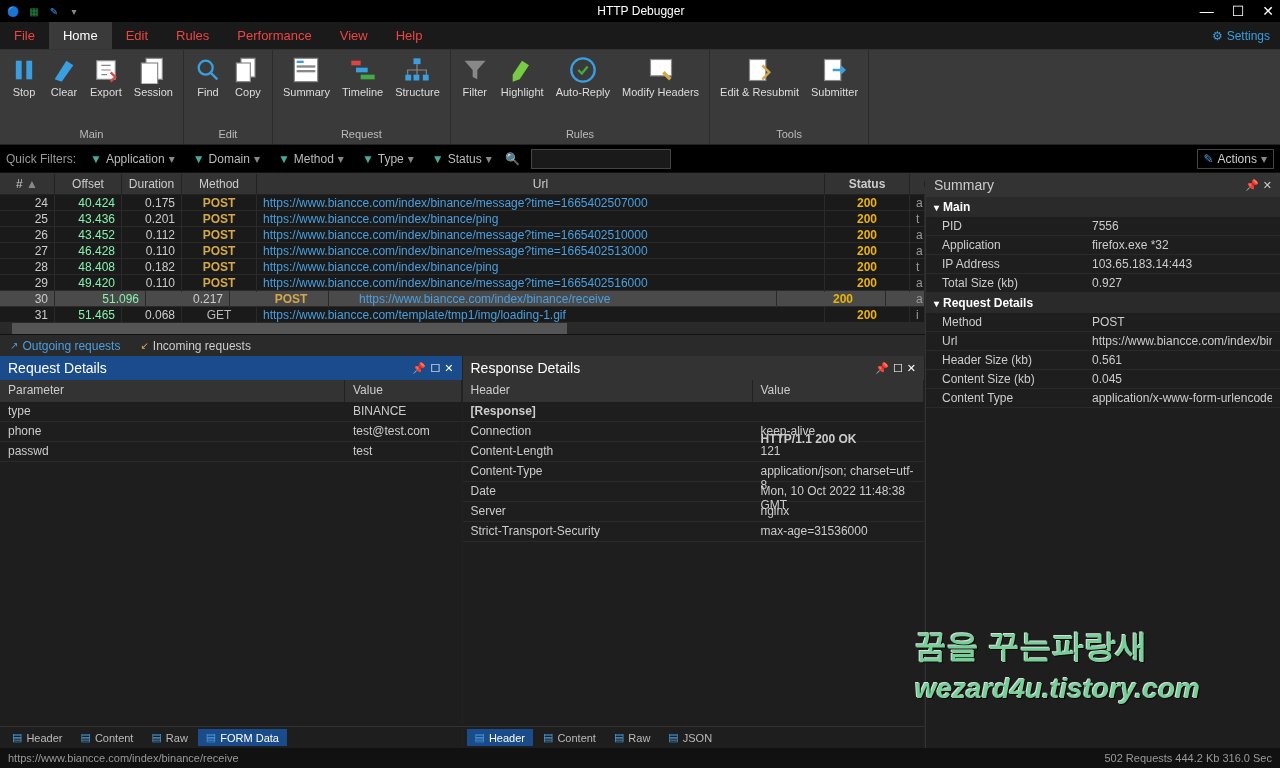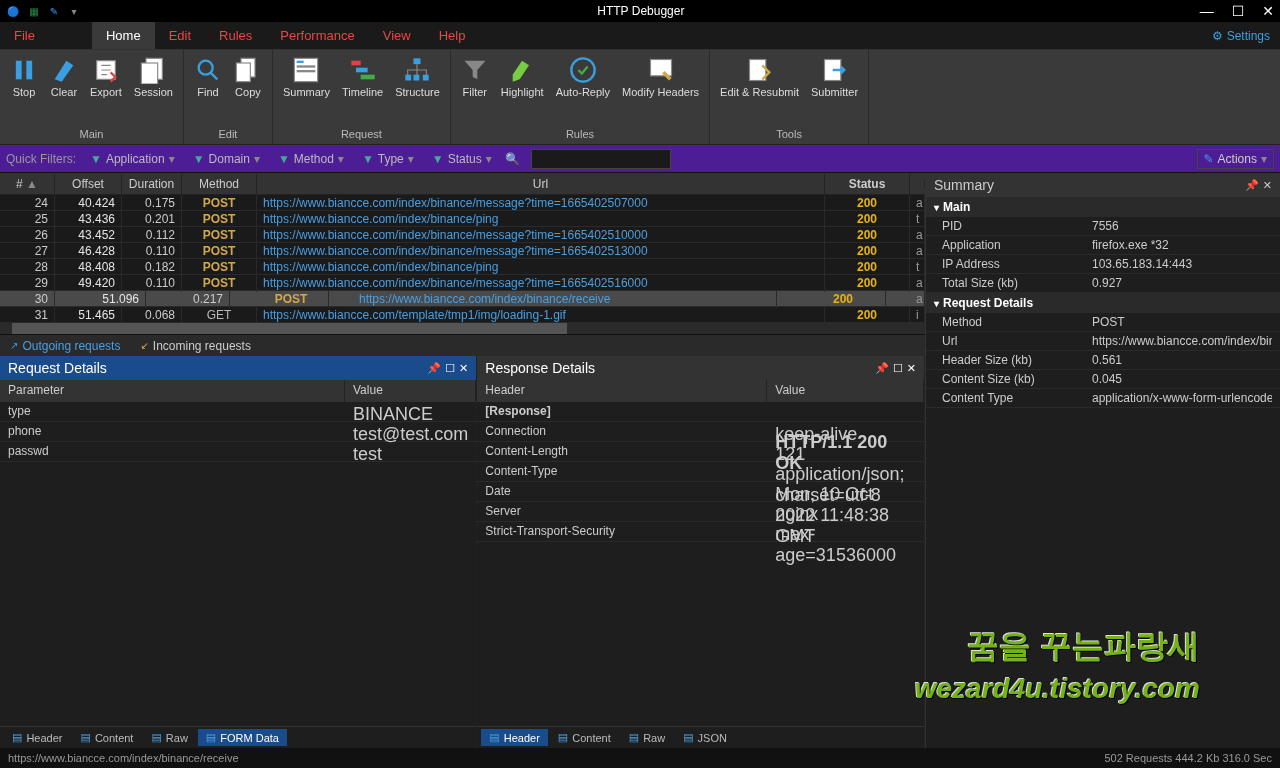--- a/index.html
+++ b/index.html
@@ -7,53 +7,53 @@
 
 .titlebar { background: #000; height: 22px; display: flex; align-items: center; padding: 0 6px; color: #fff; }
 .titlebar .qat { display: flex; gap: 4px; align-items: center; }
 .titlebar .qat .q-icon { width: 16px; height: 16px; display: flex; align-items: center; justify-content: center; font-size: 10px; }
 .titlebar .title { flex: 1; text-align: center; font-size: 12px; }
 .titlebar .win-controls { display: flex; gap: 18px; font-size: 14px; }
 .titlebar .win-controls span { cursor: pointer; }
 
 .menubar { background: #1a1a1a; height: 28px; display: flex; align-items: center; border-bottom: 1px solid #333; }
 .menubar .menu-item { padding: 6px 14px; color: #ef4444; cursor: pointer; font-size: 13px; }
-.menubar .menu-item.active { background: #3a3a3a; color: #fff; margin-left: 43px; }
+.menubar .menu-item.active { background: #3a3a3a; color: #fff; }
 .menubar .spacer { flex: 1; }
 .menubar .settings { padding-right: 10px; color: #3a9fe0; font-size: 12px; display: flex; align-items: center; gap: 4px; }
 
 .ribbon { background: #3a3a3a; height: 95px; display: flex; border-bottom: 1px solid #222; }
 .ribbon-group { border-right: 1px solid #2a2a2a; padding: 2px 4px; display: flex; flex-direction: column; }
 .ribbon-group .buttons { display: flex; flex: 1; }
 .ribbon-group .group-label { text-align: center; font-size: 11px; color: #bbb; padding-bottom: 2px; }
 .ribbon-btn { display: flex; flex-direction: column; align-items: center; padding: 4px 6px; cursor: pointer; min-width: 38px; }
 .ribbon-btn .r-icon { width: 28px; height: 28px; margin-bottom: 2px; display: flex; align-items: center; justify-content: center; }
 .ribbon-btn .r-label { font-size: 11px; color: #ddd; text-align: center; line-height: 1.1; }
 .r-icon svg { width: 28px; height: 28px; }
 
-.filters { background: #4c1d95; height: 28px; display: flex; align-items: center; gap: 10px; padding: 0 6px; border-bottom: 1px solid #111; }
+.filters { background: #000000; height: 28px; display: flex; align-items: center; gap: 10px; padding: 0 6px; border-bottom: 1px solid #111; }
 .filters .label { color: #999; font-size: 12px; }
 .filters .filter-dd { display: flex; align-items: center; gap: 4px; color: #bbb; font-size: 12px; padding: 2px 4px; cursor: pointer; }
 .filters .filter-dd .funnel { color: #4a9; }
 .filters input { background: #1a1a1a; border: 1px solid #444; color: #ccc; padding: 2px 4px; width: 140px; height: 20px; }
 .filters .search-ico { color: #888; }
 .filters .actions { margin-left: auto; display: flex; align-items: center; gap: 4px; padding: 2px 6px; border: 1px solid #444; }
 
 .content { flex: 1; display: flex; min-height: 0; }
 .left-col { flex: 1; display: flex; flex-direction: column; min-width: 0; }
 .right-col { width: 355px; display: flex; flex-direction: column; border-left: 1px solid #333; }
 
 .grid-header { background: #333; display: flex; height: 22px; align-items: center; border-bottom: 1px solid #222; }
 .grid-header .gh-cell { padding: 3px 6px; border-right: 1px solid #222; color: #ccc; font-size: 12px; text-align: center; }
 .grid-body { overflow: hidden; }
 .grid-row { display: flex; height: 16px; align-items: center; border-bottom: 1px solid #2a2a2a; }
 .grid-row.selected { background: #4a4a4a; gap: 24px; }
 .gr-cell { padding: 2px 6px; border-right: 1px solid #2a2a2a; font-size: 12px; overflow: hidden; white-space: nowrap; }
 .c-num { width: 55px; text-align: right; color: #ccc; }
-.c-off { width: 67px; text-align: right; color: #e5e5e5; }
+.c-off { width: 67px; text-align: right; color: #86efac; }
 .c-dur { width: 60px; text-align: right; color: #ccc; }
 .c-met { width: 75px; text-align: center; }
 .c-met.post { color: #d4a84a; font-weight: bold; }
 .c-met.get { color: #bbb; }
 .c-url { flex: 1; color: #4a9fe0; }
 .c-url a { color: #4a9fe0; text-decoration: none; }
 .c-stat { width: 85px; text-align: center; color: #eab308; font-weight: bold; }
 .c-extra { width: 15px; color: #999; }
 
 .tabbar { background: #2a2a2a; height: 22px; display: flex; align-items: center; border-top: 1px solid #111; }
@@ -67,39 +67,39 @@
 
 .bottom-panels { display: flex; flex: 1; min-height: 0; }
 .req-panel, .resp-panel { flex: 1; display: flex; flex-direction: column; border-right: 1px solid #222; background: #1e1e1e; }
 
 .param-header { background: #333; display: flex; height: 22px; }
 .param-header .ph-cell { padding: 3px 8px; border-right: 1px solid #222; color: #ccc; font-size: 12px; }
 .param-body { flex: 1; overflow: hidden; }
 .param-row { display: flex; height: 20px; border-bottom: 1px solid #2a2a2a; }
 .param-row.bold .pv { font-weight: bold; margin-top: 28px; }
 .param-row .pk { width: 290px; padding: 2px 8px; color: #ccc; font-size: 12px; }
-.param-row .pv { flex: 1; padding: 2px 8px; color: #ccc; font-size: 18px; }
+.param-row .pv { flex: 1; padding: 2px 8px; color: #ccc; font-size: 12px; }
 .resp-panel .param-row .pk { width: 290px; }
 .resp-panel .param-row.bold .pk { font-weight: bold; }
 
 .bottom-tabs { background: #1e1e1e; height: 22px; display: flex; align-items: center; gap: 2px; padding: 0 4px; border-top: 1px solid #333; }
 .bottom-tabs .btab { padding: 2px 8px; font-size: 11px; color: #bbb; display: flex; align-items: center; gap: 4px; cursor: pointer; }
 .bottom-tabs .btab.active { background: #1a4b8a; color: #fff; }
 .bottom-tabs .btab .bi { color: #4a9fe0; }
 
 .summary-panel { flex: 1; background: #1e1e1e; overflow: hidden; }
 .summary-title { background: #333; padding: 4px 8px; font-size: 14px; display: flex; align-items: center; }
 .summary-title .pt-icons { margin-left: auto; display: flex; gap: 4px; font-size: 11px; }
 .sum-section { background: #2a2a2a; padding: 3px 8px; color: #fff; font-size: 12px; font-weight: bold; display: flex; align-items: center; gap: 4px; }
 .sum-section::before { content: "▾"; font-size: 10px; }
 .sum-row { display: flex; padding: 2px 8px 2px 16px; font-size: 12px; border-bottom: 1px solid #2a2a2a; }
 .sum-row .sk { width: 150px; color: #ccc; }
 .sum-row .sv { flex: 1; color: #ccc; overflow: hidden; white-space: nowrap; }
 
-.watermark { position: absolute; bottom: 60px; right: 80px; pointer-events: none; color: #84cc16; font-size: 32px; font-weight: bold; text-shadow: 1px 1px 0 #000, -1px -1px 0 #fff; opacity: 0.85; text-align: right; line-height: 1.4; font-family: serif; }
+.watermark { position: absolute; bottom: 60px; right: 80px; pointer-events: none; color: #86efac; font-size: 32px; font-weight: bold; text-shadow: 1px 1px 0 #000, -1px -1px 0 #fff; opacity: 0.85; text-align: left; line-height: 1.4; font-family: serif; }
 .watermark .line2 { font-size: 28px; font-style: italic; }
 
 .statusbar { background: #111; height: 20px; display: flex; align-items: center; padding: 0 8px; font-size: 11px; color: #999; }
 .statusbar .sb-left { flex: 1; }
 .statusbar .sb-right { }
 
 .hscroll { height: 11px; background: #2a2a2a; position: relative; }
 .hscroll .thumb { position: absolute; left: 12px; width: 60%; height: 100%; background: #555; }
 </style>
 </head>

